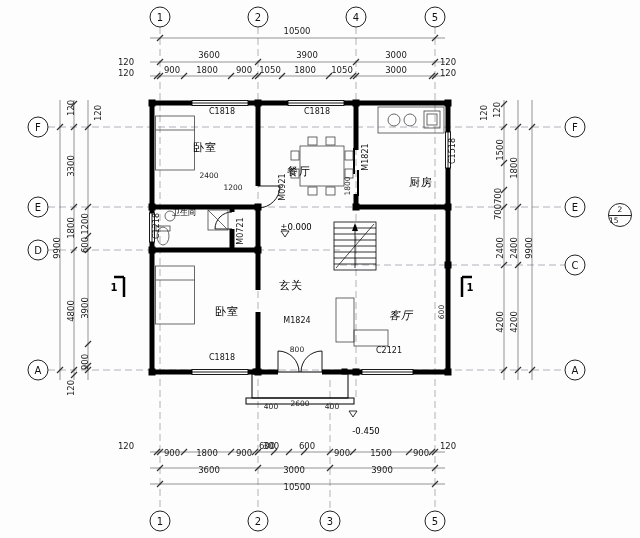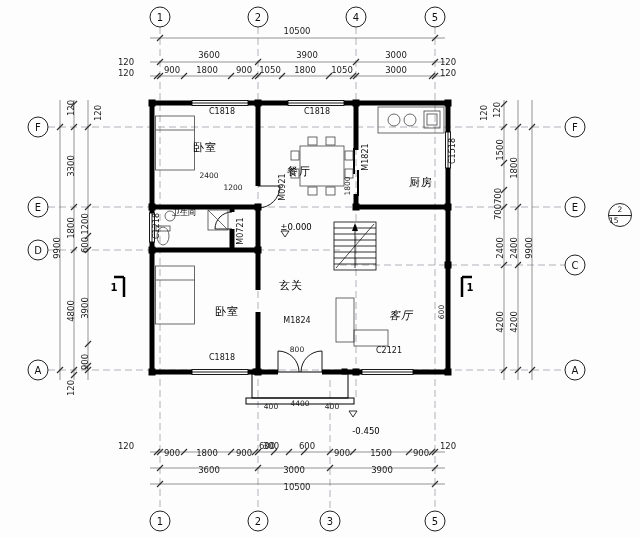--- a/index.html
+++ b/index.html
@@ -312,21 +312,21 @@
       <div class="lbl dim" style="left: 307px; top: 446px;">600</div>
       <div class="lbl dim" style="left: 342px; top: 453px;">900</div>
       <div class="lbl dim" style="left: 381px; top: 453px;">1500</div>
       <div class="lbl dim" style="left: 421px; top: 453px;">900</div>
       <div class="lbl dim" style="left: 448px; top: 446px;">120</div>
       <div class="lbl dim" style="left: 209px; top: 470px;">3600</div>
       <div class="lbl dim" style="left: 294px; top: 470px;">3000</div>
       <div class="lbl dim" style="left: 382px; top: 470px;">3900</div>
       <div class="lbl dim" style="left: 297px; top: 487px;">10500</div>
       <div class="lbl small" style="left: 271px; top: 407px;">400</div>
-      <div class="lbl small" style="left: 300px; top: 404px;">4400</div>
+      <div class="lbl small" style="left: 300px; top: 404px;">2600</div>
       <div class="lbl small" style="left: 332px; top: 407px;">400</div>
       <div class="lbl small" style="left: 209px; top: 176px;">2400</div>
       <div class="lbl small" style="left: 233px; top: 188px;">1200</div>
       <div class="lbl small rot" style="left: 348px; top: 186px;">1800</div>
       <div class="lbl small" style="left: 281px; top: 350px; margin-left: 16px;">800</div>
       <div class="lbl small rot" style="left: 442px; top: 312px;">600</div>
       <div class="lbl level" style="left: 296px; top: 227px;">±0.000</div>
       <div class="lbl level" style="left: 366px; top: 431px;">-0.450</div>
       <div class="lbl section" style="left: 114px; top: 288px;">1</div>
       <div class="lbl section" style="left: 470px; top: 288px;">1</div>

